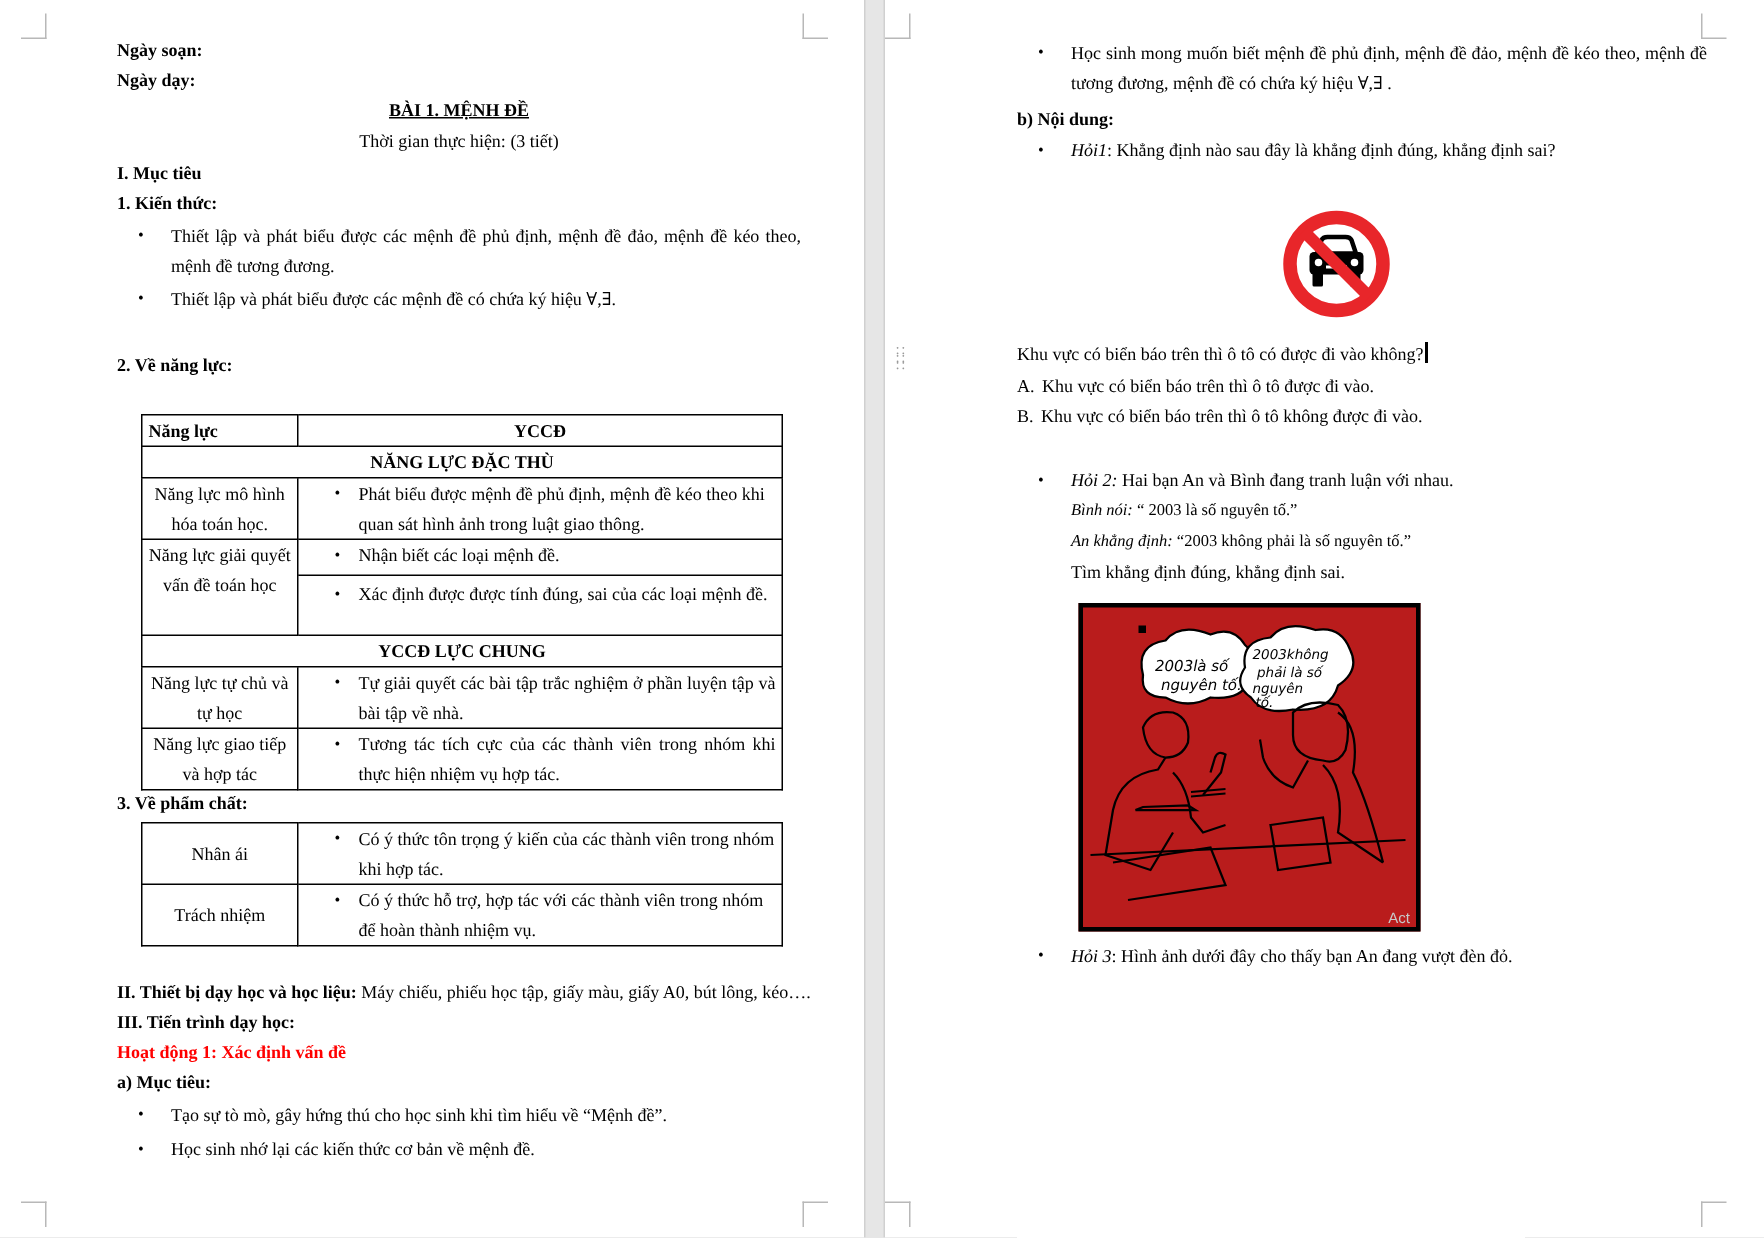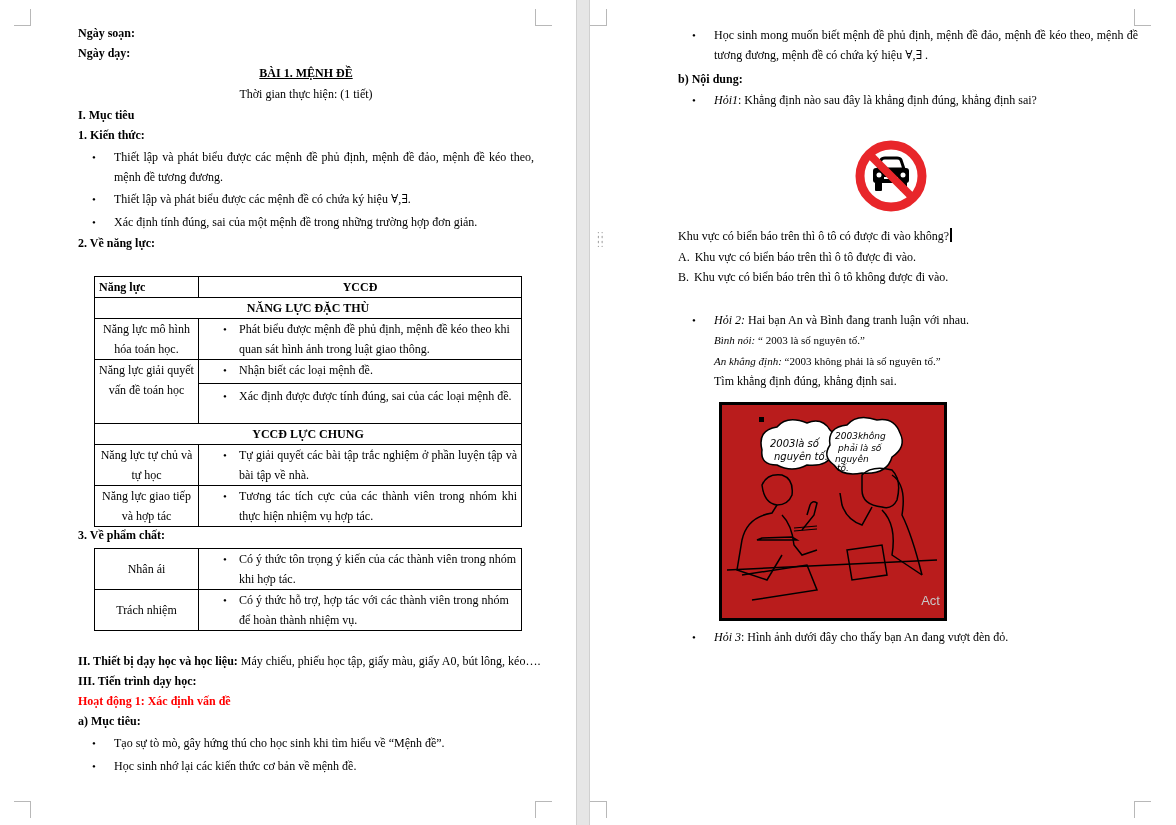--- a/index.html
+++ b/index.html
@@ -28,41 +28,40 @@
   table.t td { border: 1px solid #000; vertical-align: top; line-height: 20px; padding: 0 4px; }
   table.t td.c { text-align: center; }
   table.t td.bl { padding-left: 40px; position: relative; }
   table.t td.bl::before { content: "•"; position: absolute; left: 24px; font-size: 11px; }
   .justify { text-align: justify; text-align-last: left; }
 
   .drag-handle { position: absolute; left: 597px; top: 231px; width: 10px; height: 16px; color: #999; font-size: 10px; line-height: 5px; letter-spacing: 1px; }
   .caret { display: inline-block; width: 2px; height: 14px; background: #000; vertical-align: -2px; margin-left: 1px; }
   .sign { position: absolute; left: 854px; top: 139px; width: 74px; height: 74px; }
   .cartoon { position: absolute; left: 719px; top: 402px; width: 228px; height: 219px; border: 3px solid #000; background: #b91c1c; }
-  .watermark { position: absolute; right: 4px; bottom: 10px; color: #c8c8c8; font-family: "Liberation Sans", sans-serif; font-size: 13px; }
+  .watermark { position: absolute; right: 4px; bottom: 0; color: #c8c8c8; font-family: "Liberation Sans", sans-serif; font-size: 10px; }
 </style>
 </head>
 <body>
 
 <div id="page-left" class="page">
   <div class="corner c-tl" style="left:14px;top:9px;"></div>
   <div class="corner c-tr" style="left:535px;top:9px;"></div>
   <div class="corner c-bl" style="left:14px;top:801px;"></div>
   <div class="corner c-br" style="left:535px;top:801px;"></div>
 
   <div class="abs b" style="left:78px;top:24px;">Ngày soạn:</div>
   <div class="abs b" style="left:78px;top:44px;">Ngày dạy:</div>
   <div class="abs b center" style="left:78px;width:456px;top:64px;text-decoration:underline;">BÀI 1. MỆNH ĐỀ</div>
-  <div class="abs center" style="left:78px;width:456px;top:85px;">Thời gian thực hiện: (1 tiết)</div>
+  <div class="abs center" style="left:78px;width:456px;top:85px;">Thời gian thực hiện: (3 tiết)</div>
   <div class="abs b" style="left:78px;top:106px;">I. Mục tiêu</div>
   <div class="abs b" style="left:78px;top:126px;">1. Kiến thức:</div>
 
   <div class="bullet" style="left:114px;top:189px;">Thiết lập và phát biểu được các mệnh đề có chứa ký hiệu ∀,∃.</div>
   <div class="bullet justify" style="left:114px;top:147px;width:420px;white-space:normal;">Thiết lập và phát biểu được các mệnh đề phủ định, mệnh đề đảo, mệnh đề kéo theo, mệnh đề tương đương.</div>
-  <div class="bullet" style="left:114px;top:212px;">Xác định tính đúng, sai của một mệnh đề trong những trường hợp đơn giản.</div>
 
   <div class="abs b" style="left:78px;top:234px;">2. Về năng lực:</div>
 
   <table class="t" style="left:94px;top:276px;width:428px;">
     <colgroup>
         <col style="width:104px">
         <col>
       </colgroup>
     <tbody>
         <tr>

